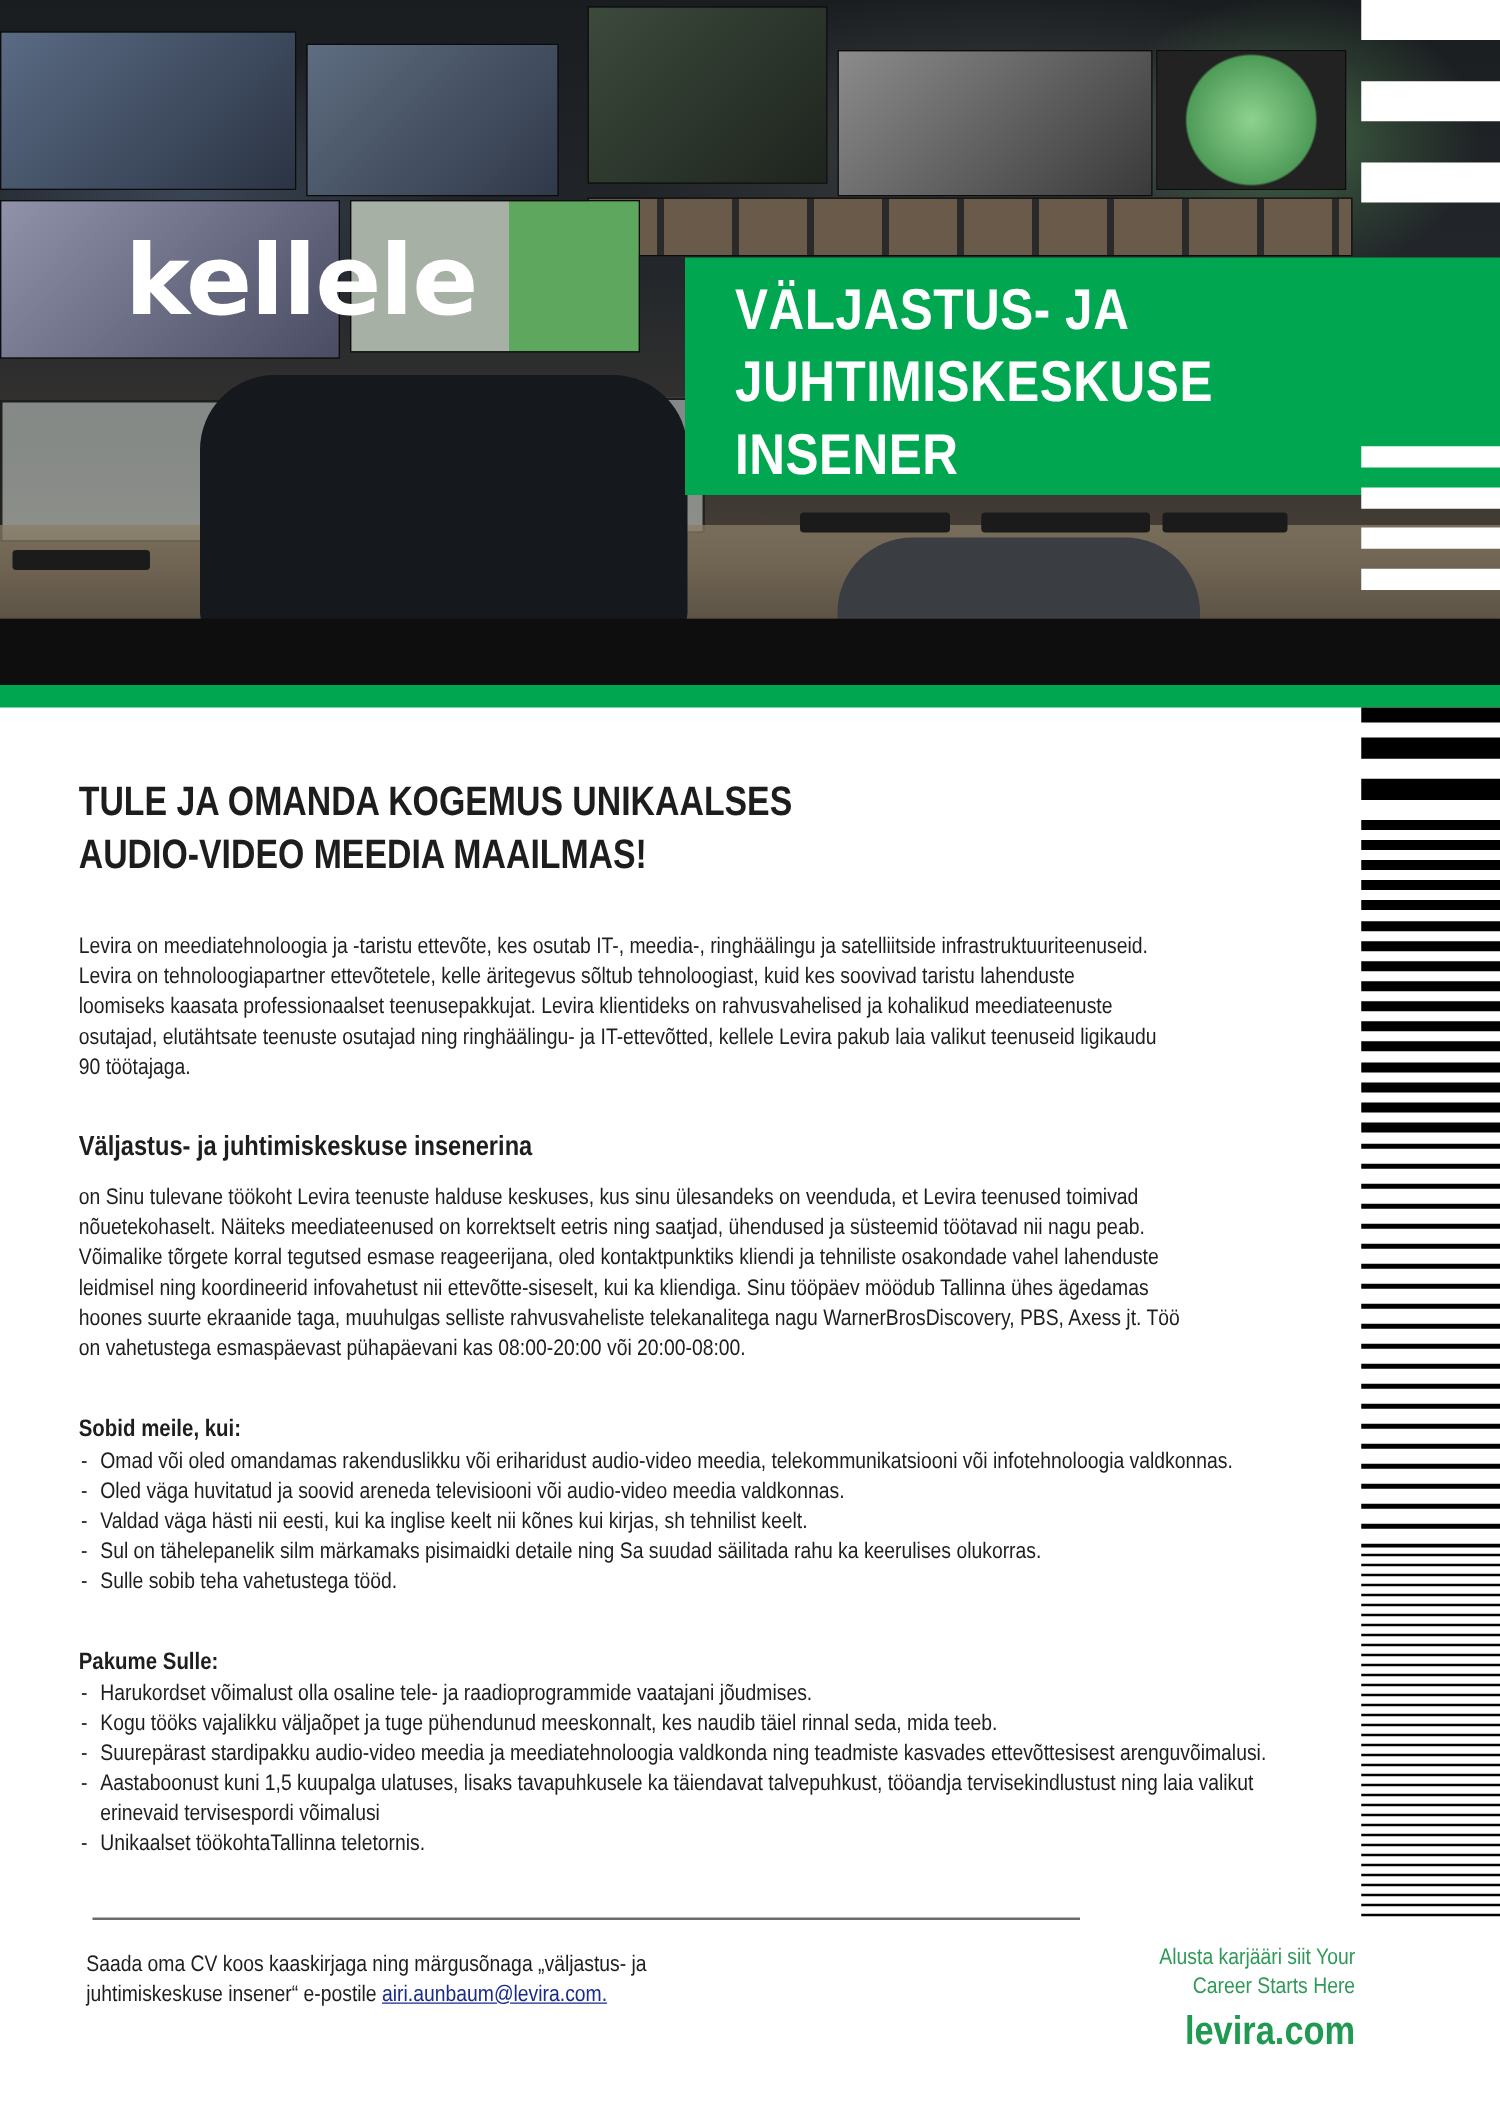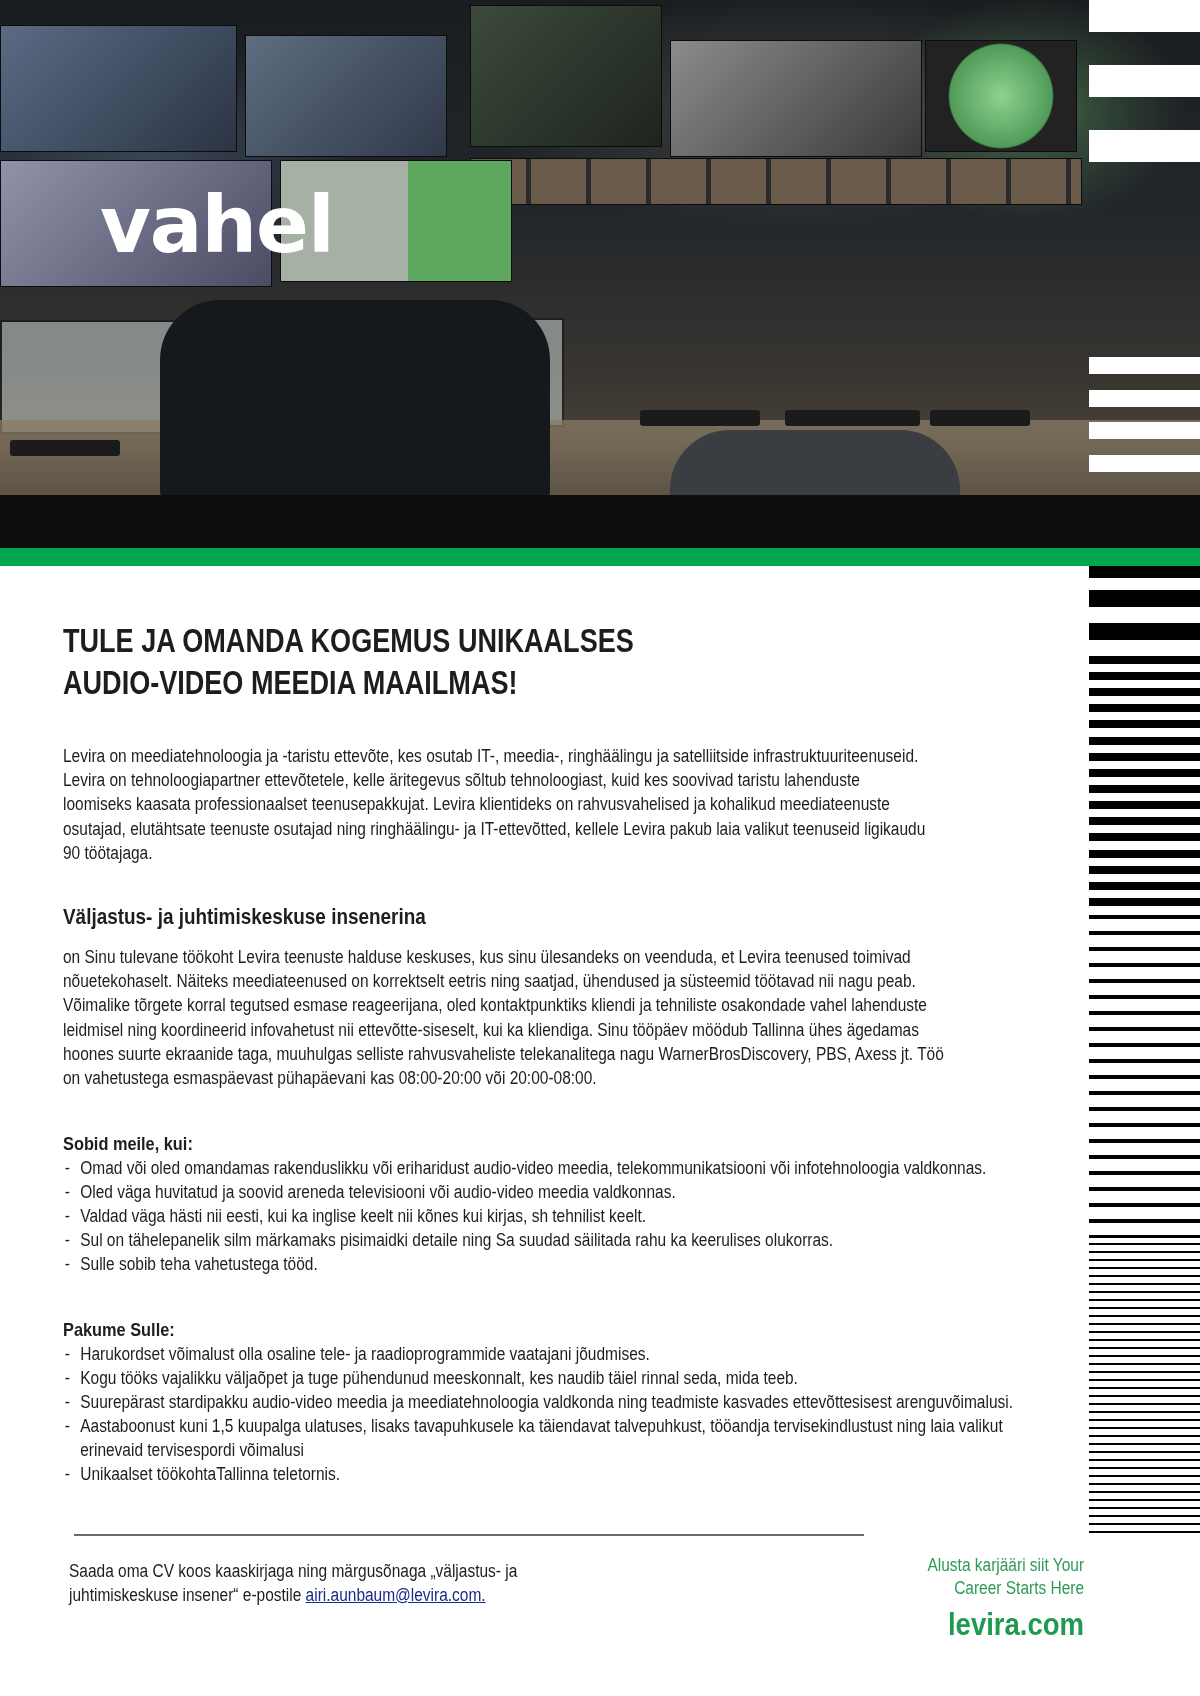--- a/index.html
+++ b/index.html
@@ -78,22 +78,29 @@
   <div class="desk"></div>
   <div class="keyboard" style="left:10px;top:440px;width:110px;"></div>
   <div class="keyboard" style="left:405px;top:410px;width:85px;"></div>
   <div class="keyboard" style="left:640px;top:410px;width:120px;"></div>
   <div class="keyboard" style="left:785px;top:410px;width:135px;"></div>
   <div class="keyboard" style="left:930px;top:410px;width:100px;"></div>
   <div class="person" style="left:160px;top:300px;width:390px;height:210px;background:#15181d;"></div>
   <div class="person" style="left:670px;top:430px;width:290px;height:110px;background:#3a3d42;"></div>
   <div class="desk-shadow"></div>
 
-  <div class="logo">vahel</div>
-
+  <div class="logo">kellele</div>
+
+  <div class="title-box">
+    <div class="t">
+      <div>VÄLJASTUS- JA</div>
+      <div>JUHTIMISKESKUSE</div>
+      <div>INSENER</div>
+    </div>
+  </div>
 </div>
 
 <div class="green-bar"></div>
 
 <div class="stripes">
   <div class="stripe white" style="top:0;height:32px"></div>
   <div class="stripe white" style="top:65px;height:32px"></div>
   <div class="stripe white" style="top:130px;height:32px"></div>
   <div class="stripe white" style="top:357px;height:17px"></div>
   <div class="stripe white" style="top:390px;height:17px"></div>

